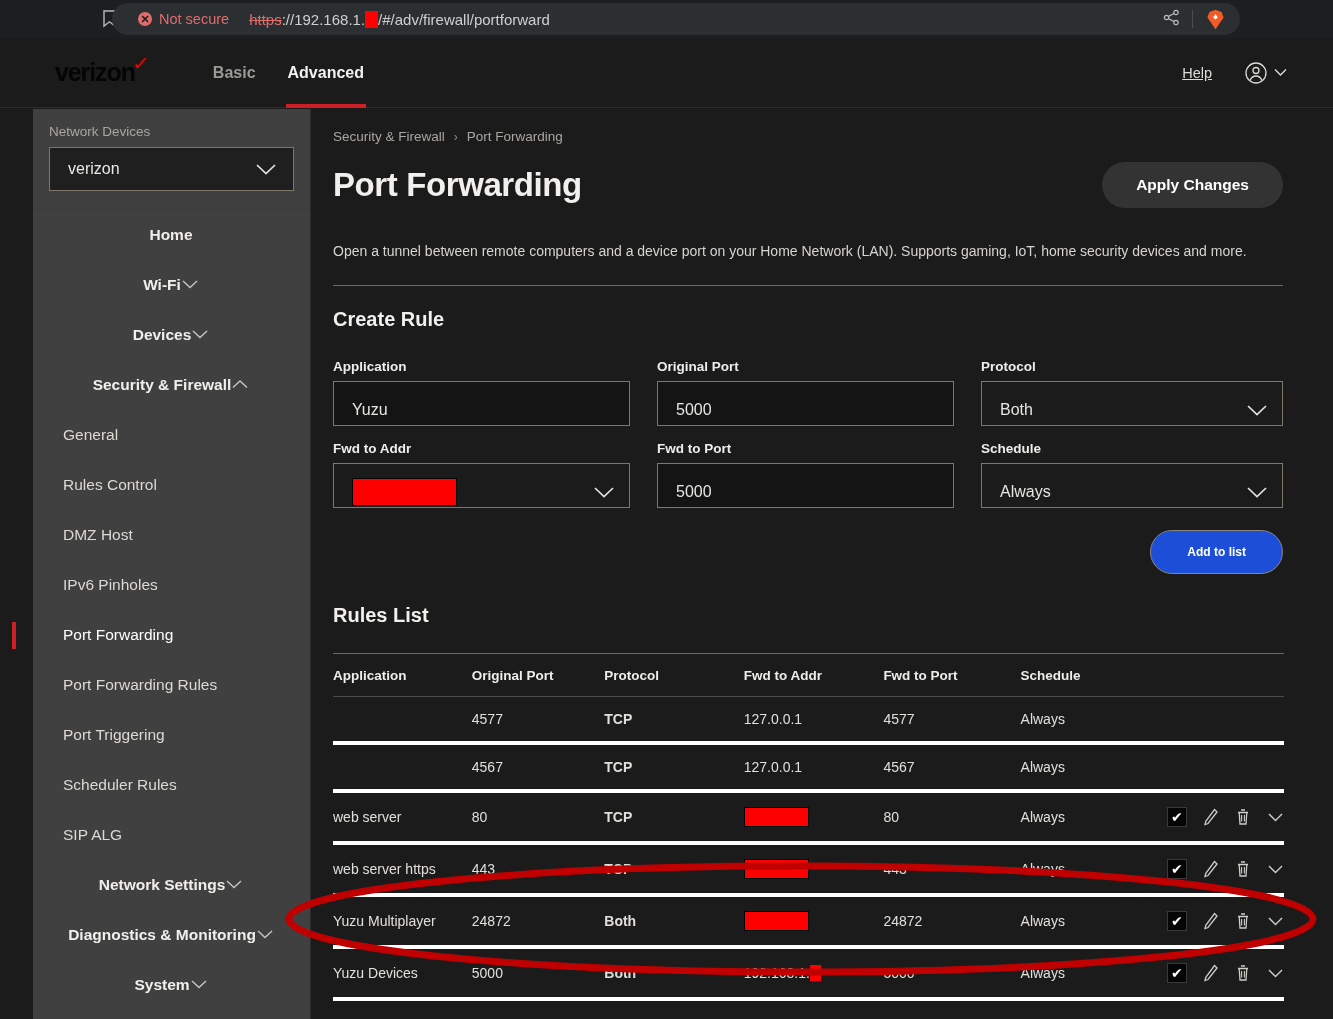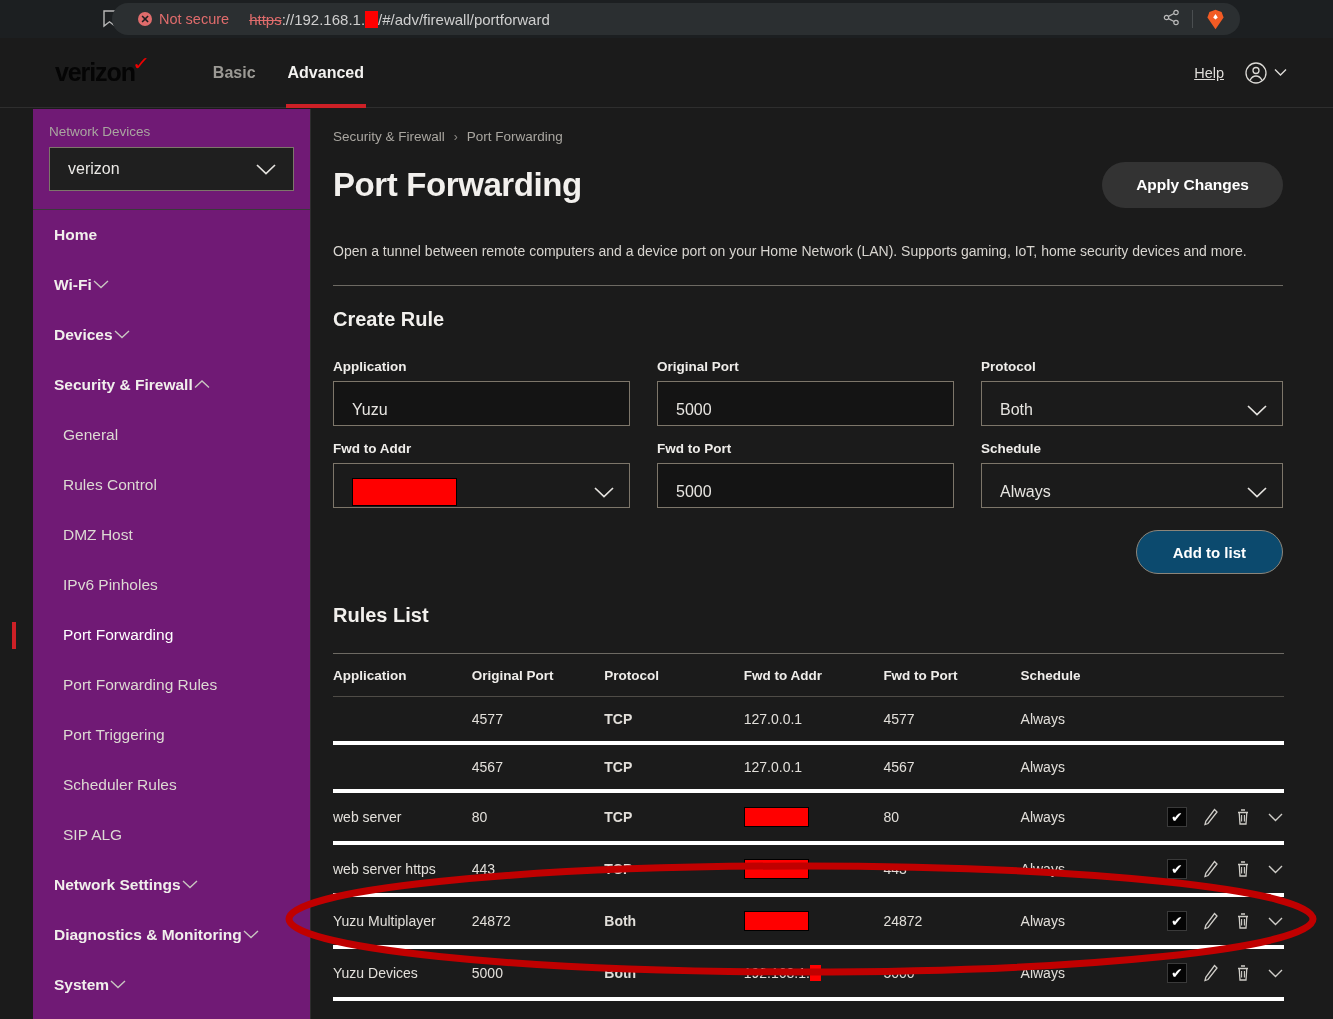--- a/index.html
+++ b/index.html
@@ -70,42 +70,42 @@
     height: 70px; display: flex; align-items: center; padding: 0 16px;
     font-size: 16px; font-weight: bold; color: #9c9a95; position: relative;
     cursor: pointer;
   }
   .vz-nav-item.active { color: #f3f2f0; }
   .vz-nav-item.active::after {
     content: ""; position: absolute; left: 14px; right: 14px; bottom: 0;
     height: 4px; background: #cd2026;
   }
   .vz-header-right {
-    position: absolute; right: 46px; display: flex; align-items: center; gap: 20px;
+    position: absolute; right: 46px; display: flex; align-items: center; gap: 32px;
   }
   .help-link {
     font-size: 14.5px; color: #dedcd8; text-decoration: underline; cursor: pointer;
   }
   .acct { display: flex; align-items: center; gap: 6px; cursor: pointer; }
 
   
   .sidebar {
     position: absolute; top: 109px; left: 33px; width: 277px; height: 910px;
-    background: #701a75;
+    background: #404040;
   }
   .nd-label { font-size: 13.5px; color: #a9a6a0; margin: 15px 0 8px 16px; }
   .nd-select {
     margin: 0 16px; height: 44px; border: 1px solid #7d766a; background: #1f1f1f;
     display: flex; align-items: center; justify-content: space-between;
     padding: 0 14px 0 18px; cursor: pointer;
   }
   .nd-select-val { font-size: 16px; color: #ebe9e6; }
   .sidebar-divider { height: 1px; background: #3a3a3a; margin: 18px 0 0 0; }
   .nav-group {
-    height: 50px; display: flex; align-items: center; justify-content: flex-start;
+    height: 50px; display: flex; align-items: center; justify-content: center;
     padding: 0 22px 0 21px; cursor: pointer;
   }
   .nav-group-label { font-size: 15.5px; font-weight: bold; color: #f1efec; }
   .nav-sub {
     height: 50px; display: flex; align-items: center; padding-left: 30px;
     font-size: 15.5px; color: #ddd9d3; cursor: pointer; position: relative;
   }
   .nav-sub.active { color: #ffffff; }
   .nav-sub.active::before {
     content: ""; position: absolute; left: -21px; top: 12px;
@@ -149,22 +149,22 @@
   .fld-label { font-size: 13.5px; font-weight: bold; color: #efedea; margin-bottom: 7px; }
   .fld-box {
     height: 45px; border: 1px solid #7d766a; background: #141414;
     display: flex; align-items: center; padding: 12px 12px 0 18px;
     color: #e7e5e1; font-size: 16px;
   }
   .fld-box.select { justify-content: space-between; cursor: pointer; background:#1b1b1b;}
   .redact-box { width: 105px; height: 28px; background: #ff0000; border: 1px solid #000; }
   .addlist-row { display: flex; justify-content: flex-end; margin: 22px 22px 0 22px; }
   .addlist-btn {
-    background: #0c4a6e; border: 1px solid #8b857a; border-radius: 24px;
-    padding: 0 36px; height: 44px; color: #ffffff; font-size: 15px;
+    background: #1d4ed8; border: 1px solid #8b857a; border-radius: 24px;
+    padding: 0 36px; height: 44px; color: #ffffff; font-size: 12px;
     font-weight: bold; cursor: pointer; font-family: "Liberation Sans", sans-serif;
   }
 
   
   .rules-table { margin: 26px 22px 0 22px; width: 951px; border-collapse: collapse; }
   .rules-table thead th {
     text-align: left; font-size: 13.5px; font-weight: bold; color: #efedea;
     padding: 14px 0 13px 0; border-top: 1px solid #6d6a63; border-bottom: 1px solid #4f4c47;
   }
   .rules-table td {

